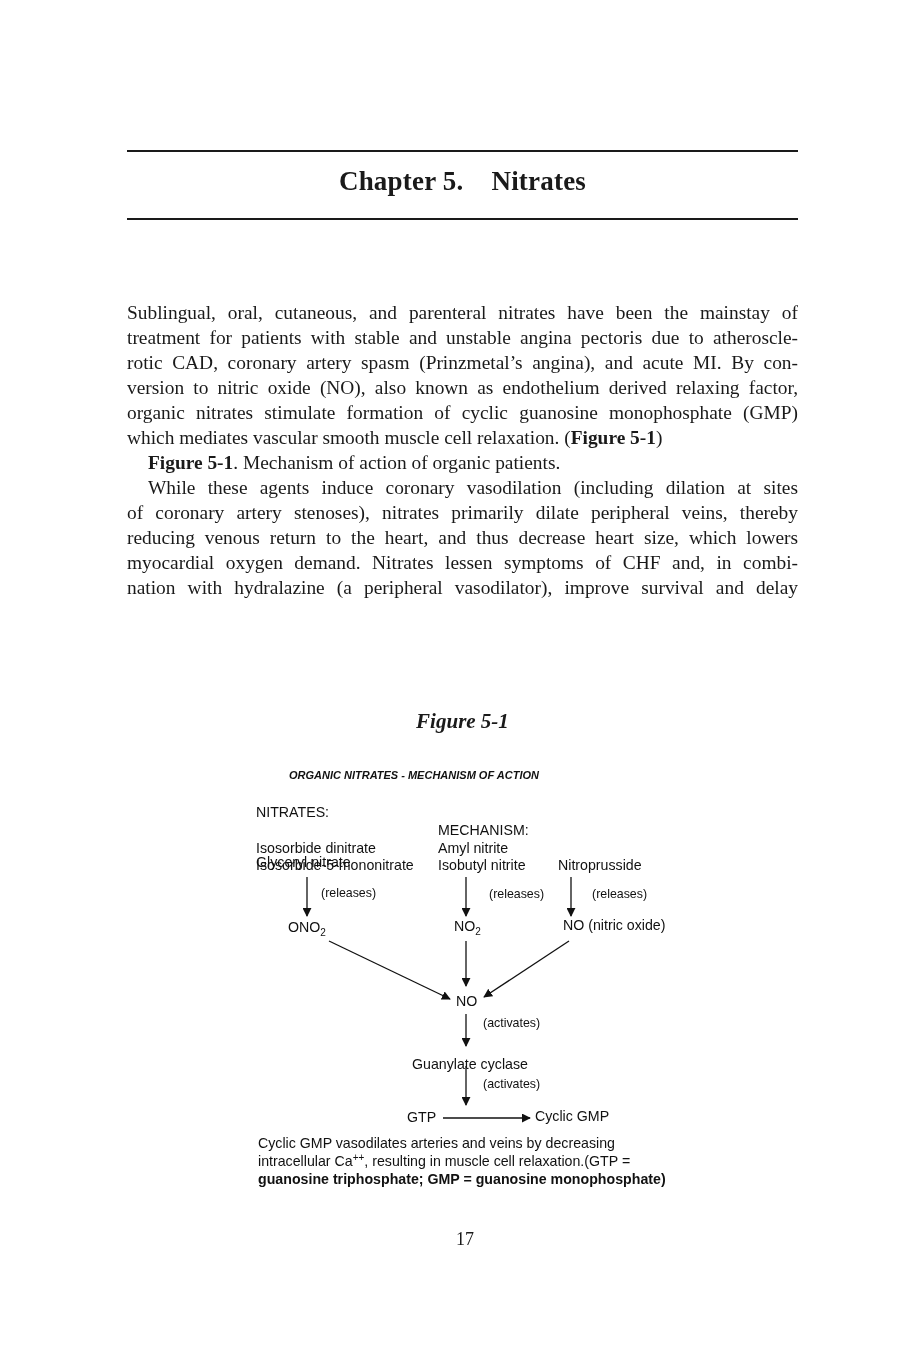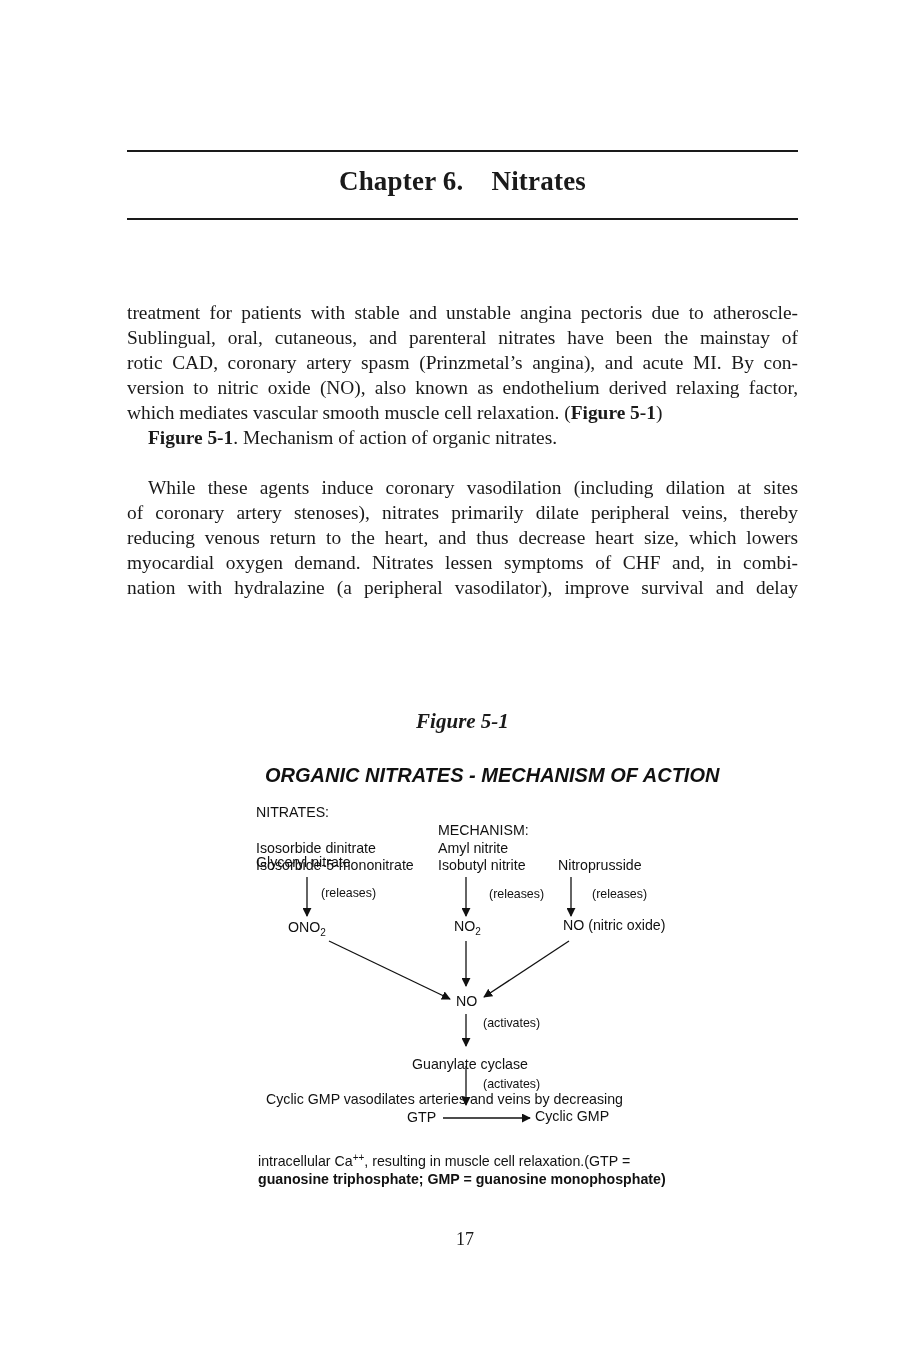--- a/index.html
+++ b/index.html
@@ -27,41 +27,42 @@
   .fig-caption {
     position: absolute; top: 709px; left: 0; width: 925px; text-align: center;
     font-size: 21px; font-style: italic; font-weight: bold;
   }
   .diagram { position: absolute; left: 0; top: 0; width: 900px; height: 1350px; pointer-events: none; }
   .dg {
     position: absolute; font-family: "Liberation Sans", "DejaVu Sans", sans-serif;
     font-size: 14.2px; color: #111; white-space: nowrap; line-height: 17.5px;
   }
   .dg.small { font-size: 12.4px; margin-left: 12px; }
-  .dg.title { font-size: 20px; font-weight: bold; font-style: italic; }
+  .dg.title { font-size: 11px; font-weight: bold; font-style: italic; margin-left: 24px; }
   .dg sub { font-size: 10px; vertical-align: -4px; line-height: 0; }
   .dg sup { font-size: 10px; vertical-align: 5px; line-height: 0; }
   .page-number {
     position: absolute; top: 1229px; left: 0; width: 930px; text-align: center; font-size: 18px;
   }
 </style>
 </head>
 <body>
 
 <div class="rule top"></div>
-<div class="chapter-title"><span>Chapter 6.</span><span class="gap"></span><span>Nitrates</span></div>
+<div class="chapter-title"><span>Chapter 5.</span><span class="gap"></span><span>Nitrates</span></div>
 <div class="rule bottom"></div>
 
 <div class="body-text" id="para1">
+  <span class="line">Sublingual, oral, cutaneous, and parenteral nitrates have been the mainstay of</span>
   <span class="line">treatment for patients with stable and unstable angina pectoris due to atheroscle-</span>
-  <span class="line">Sublingual, oral, cutaneous, and parenteral nitrates have been the mainstay of</span>
   <span class="line">rotic CAD, coronary artery spasm (Prinzmetal’s angina), and acute MI. By con-</span>
   <span class="line">version to nitric oxide (NO), also known as endothelium derived relaxing factor,</span>
+  <span class="line">organic nitrates stimulate formation of cyclic guanosine monophosphate (GMP)</span>
   <span class="line last"><span>which mediates vascular smooth muscle cell relaxation. (</span><b>Figure 5-1</b><span>)</span></span>
-  <span class="line last" style="padding-left:21px;"><b>Figure 5-1</b><span>. Mechanism of action of organic nitrates.</span></span>
+  <span class="line last" style="padding-left:21px;"><b>Figure 5-1</b><span>. Mechanism of action of organic patients.</span></span>
 </div>
 
 <div class="body-text" id="para2">
   <span class="line" style="padding-left:21px;">While these agents induce coronary vasodilation (including dilation at sites</span>
   <span class="line">of coronary artery stenoses), nitrates primarily dilate peripheral veins, thereby</span>
   <span class="line">reducing venous return to the heart, and thus decrease heart size, which lowers</span>
   <span class="line">myocardial oxygen demand. Nitrates lessen symptoms of CHF and, in combi-</span>
   <span class="line">nation with hydralazine (a peripheral vasodilator), improve survival and delay</span>
 </div>
 
@@ -88,21 +89,21 @@
 <div class="dg" style="left:454px; top:918px;"><span>NO</span><sub>2</sub></div>
 <div class="dg" style="left:563px; top:917px;">NO (nitric oxide)</div>
 
 <div class="dg" style="left:456px; top:993px;">NO</div>
 <div class="dg small" style="left:471px; top:1015px;">(activates)</div>
 <div class="dg" style="left:412px; top:1056px;">Guanylate cyclase</div>
 <div class="dg small" style="left:471px; top:1076px;">(activates)</div>
 <div class="dg" style="left:407px; top:1109px;">GTP</div>
 <div class="dg" style="left:535px; top:1108px;">Cyclic GMP</div>
 
-<div class="dg" style="left:258px; top:1091px;margin-left:8px;">Cyclic GMP vasodilates arteries and veins by decreasing</div>
+<div class="dg" style="left:258px; top:1135px;">Cyclic GMP vasodilates arteries and veins by decreasing</div>
 <div class="dg" style="left:258px; top:1153px;"><span>intracellular Ca</span><sup>++</sup><span>, resulting in  muscle cell relaxation.(GTP =</span></div>
 <div class="dg" style="left:258px; top:1171px;font-weight:bold;">guanosine triphosphate; GMP = guanosine monophosphate)</div>
 
 <svg class="diagram" viewBox="0 0 900 1350" xmlns="http://www.w3.org/2000/svg">
   <defs>
     <marker id="ah" viewBox="0 0 10 10" refX="9" refY="5" markerWidth="9" markerHeight="9" orient="auto-start-reverse" markerUnits="userSpaceOnUse">
       <path d="M0,0 L10,5 L0,10 Z" fill="#111"></path>
     </marker>
   </defs>
   <g stroke="#111" stroke-width="1.3" fill="none">

